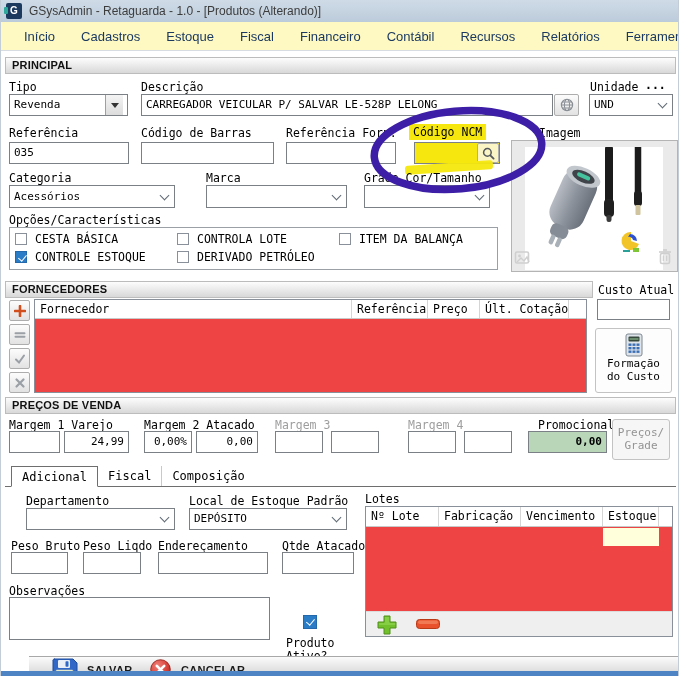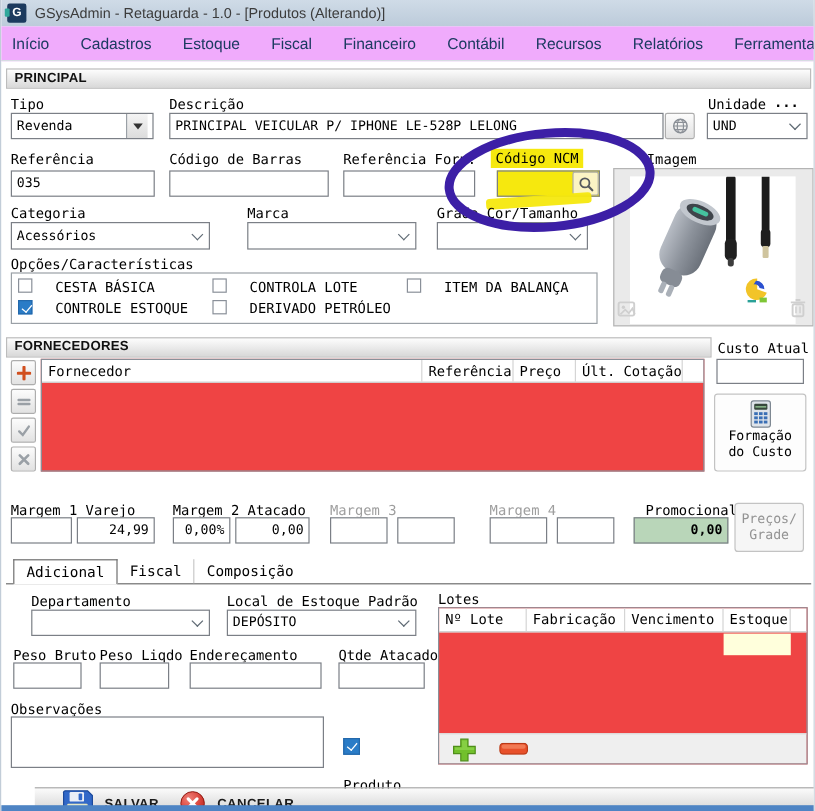--- a/index.html
+++ b/index.html
@@ -14,22 +14,22 @@
   
   .titlebar{ position:absolute; left:0; top:0; width:679px; height:22px;
     background:linear-gradient(#cfdbe7,#bccbda); display:flex; align-items:center; }
   .appicon{ width:16px; height:16px; margin-left:5px; background:#1c3a5e; border-radius:2px;
     color:#fff; font-size:10px; font-weight:bold; text-align:center; line-height:16px; position:relative; }
   .appicon::before{ content:""; position:absolute; left:-2px; top:4px; width:4px; height:7px; background:#2fa89b; border-radius:1px;}
   .titletext{ margin-left:7px; font-size:12px; color:#3c3c3c; }
 
   
   .menubar{ position:absolute; left:0; top:22px; width:679px; height:29px;
-    background:#f0abfc; border-bottom:1px solid #d7dce2; display:flex; align-items:center;
-    padding-left:9px; gap:26px; }
+    background:#fef9c3; border-bottom:1px solid #d7dce2; display:flex; align-items:center;
+    padding-left:23px; gap:26px; }
   .menuitem{ font-size:13px; color:#1c3a61; cursor:default; }
 
   
   .band{ position:absolute; height:17px; background:linear-gradient(#fdfdfd,#d8d8d8);
     border:1px solid #bcbcbc; font-size:11px; font-weight:bold; color:#111;
     line-height:15px; padding-left:6px; letter-spacing:.2px; }
 
   .lbl{ position:absolute; font-family:"DejaVu Sans Mono", monospace; font-size:11.5px; color:#000; white-space:nowrap; }
   .lbl.dis{ color:#9e9e9e; }
 
@@ -43,21 +43,21 @@
     display:flex; align-items:center; }
   .combo .val{ flex:1; overflow:hidden; white-space:nowrap; }
   .chev{ width:7px; height:7px; border-right:1.4px solid #5f6a74; border-bottom:1.4px solid #5f6a74;
     transform:rotate(45deg); margin:-3px 2px 0 0; flex:none; }
   .combo-classic{ display:flex; }
   .combo-classic .btn{ width:18px; height:100%; background:linear-gradient(#f4f4f4,#dcdcdc);
     border-left:1px solid #9aa0a6; display:flex; align-items:center; justify-content:center; flex:none;}
   .tri{ width:0; height:0; border-left:4px solid transparent; border-right:4px solid transparent; border-top:5px solid #333; }
 
   
-  .cbrow{ position:absolute; display:flex; align-items:flex-start; gap:19px; }
+  .cbrow{ position:absolute; display:flex; align-items:center; gap:8px; }
   .checkbox{ width:12px; height:12px; border:1px solid #8a9099; background:#fff; position:relative; flex:none; }
   .checkbox.checked{ background:#2a7cc7; border-color:#2368ab; }
   .checkbox.checked::after{ content:""; position:absolute; left:3.5px; top:0.5px; width:3.5px; height:7px;
     border:solid #fff; border-width:0 1.8px 1.8px 0; transform:rotate(40deg); }
   .cbl{ font-family:"DejaVu Sans Mono", monospace; font-size:11.5px; }
 
   
   .groupbox{ position:absolute; border:1px solid #9aa0a6; background:#fff; }
 
   
@@ -121,21 +121,21 @@
 
   <div class="lbl" style="left:8px; top:80px;">Tipo</div>
   <div class="combo combo-classic" style="left:8px; top:94px; width:119px;">
     <span class="val">Revenda</span>
     <span class="btn">
         <span class="tri"></span>
       </span>
   </div>
 
   <div class="lbl" style="left:140px; top:80px;">Descrição</div>
-  <div class="field" style="left:140px; top:94px; width:412px;">PRINCIPAL VEICULAR P/ IPHONE LE-528P LELONG</div>
+  <div class="field" style="left:140px; top:94px; width:412px;">CARREGADOR VEICULAR P/ SALVAR LE-528P LELONG</div>
   <div class="toolbtn" style="left:553px; top:94px; width:25px; height:22px; position:absolute;">
     <svg class="ico" width="14" height="14" viewBox="0 0 14 14">
       <circle cx="7" cy="7" r="5.6" fill="none" stroke="#8a8f96" stroke-width="1.2"></circle>
       <ellipse cx="7" cy="7" rx="2.6" ry="5.6" fill="none" stroke="#8a8f96" stroke-width="1"></ellipse>
       <line x1="1.4" y1="7" x2="12.6" y2="7" stroke="#8a8f96" stroke-width="1"></line>
       <line x1="2.2" y1="4" x2="11.8" y2="4" stroke="#8a8f96" stroke-width="1"></line>
       <line x1="2.2" y1="10" x2="11.8" y2="10" stroke="#8a8f96" stroke-width="1"></line>
     </svg>
   </div>
 
@@ -302,20 +302,21 @@
           <rect x="12.5" y="14" width="3" height="2.4"></rect>
         <rect x="4.5" y="17.5" width="3" height="2.4"></rect>
           <rect x="8.5" y="17.5" width="3" height="2.4"></rect>
           <rect x="12.5" y="17.5" width="3" height="2.4"></rect>
       </g>
     </svg>
     <div>Formação</div>
     <div>do Custo</div>
   </div>
 
+  <div class="band" style="left:4px; top:397px; width:671px;">PREÇOS DE VENDA</div>
 
   <div class="lbl" style="left:8px; top:418px;">Margem 1 Varejo</div>
   <div class="field num" style="left:8px; top:431px; width:51px;"></div>
   <div class="field num" style="left:63px; top:431px; width:65px;">24,99</div>
 
   <div class="lbl" style="left:143px; top:418px;">Margem 2 Atacado</div>
   <div class="field num" style="left:143px; top:431px; width:48px;">0,00%</div>
   <div class="field num" style="left:195px; top:431px; width:62px;">0,00</div>
 
   <div class="lbl dis" style="left:274px; top:418px;">Margem 3</div>

